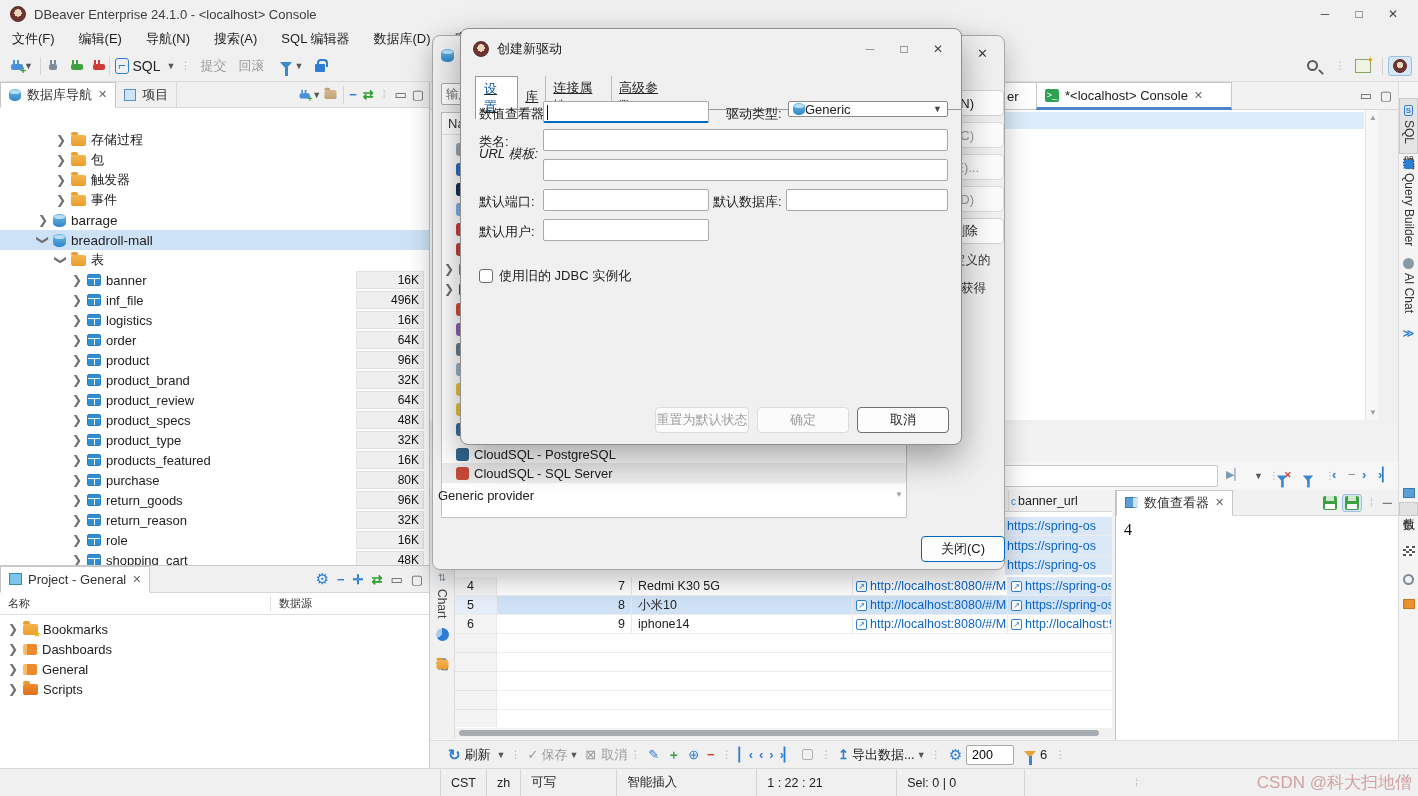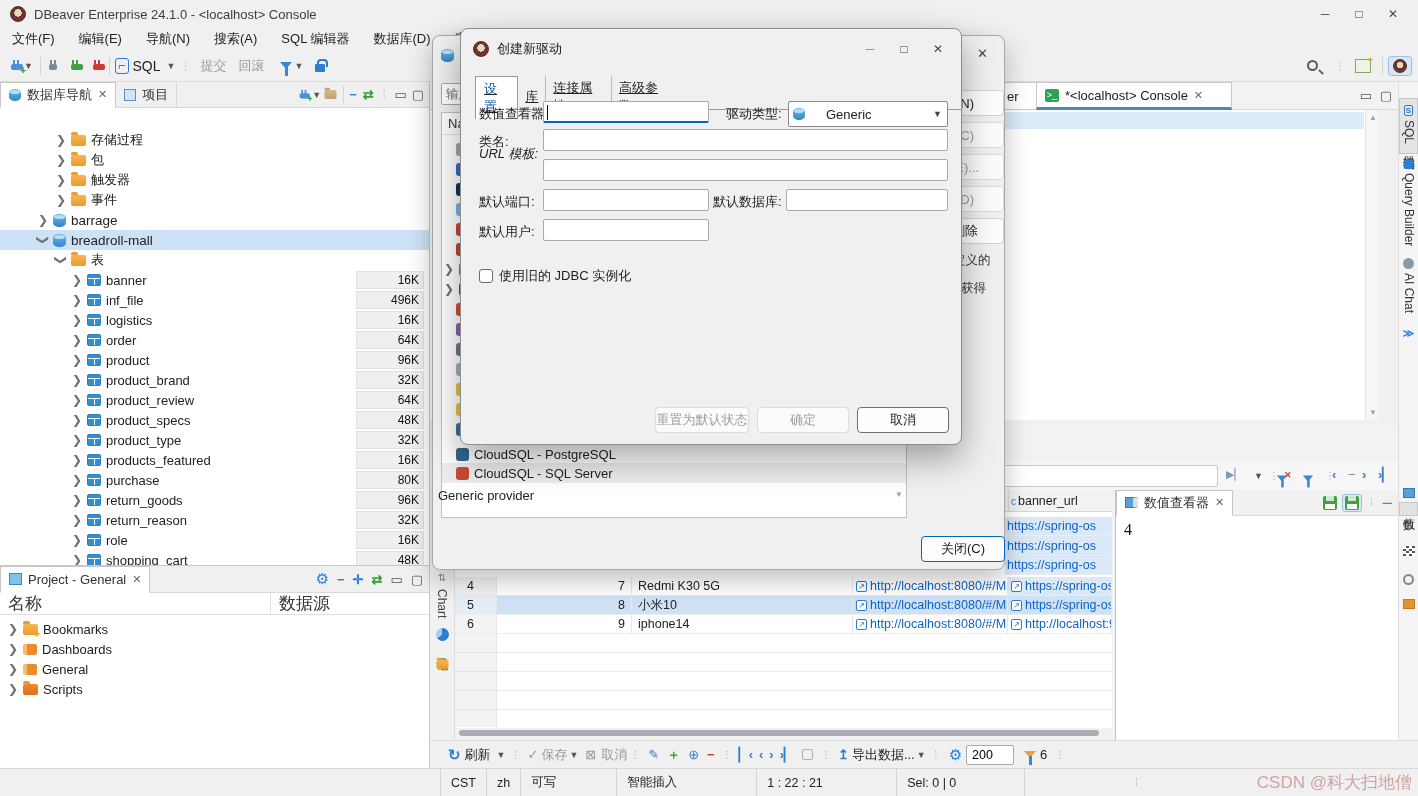--- a/index.html
+++ b/index.html
@@ -280,21 +280,21 @@
         <span class="x">✕</span>
       </div>
       <span style="flex:1"></span>
       <span class="gearico" style="margin-right:8px">⚙</span>
       <span style="color:#2d7dd2;font-weight:bold;margin-right:8px;">−</span>
       <span style="color:#2d7dd2;font-weight:bold;margin-right:8px;">✛</span>
       <span style="color:#2fa12f;font-weight:bold;margin-right:8px;">⇄</span>
       <span style="color:#555;margin-right:8px;">▭</span>
       <span style="color:#555;margin-right:6px;">▢</span>
     </div>
-    <div class="flex" style="height:22px;border-bottom:1px solid #e0e0e0;font-size:17px;color:#333;">
+    <div class="flex" style="height:22px;border-bottom:1px solid #e0e0e0;font-size:11px;color:#333;">
       <span style="padding-left:8px;width:270px;">名称</span>
       <span style="border-left:1px solid #e0e0e0;padding-left:8px;">数据源</span>
     </div>
     <div class="trow" style="top:53px;padding-left:8px;">
         <span class="chev">❯</span>
         <span class="fold" style="position:relative">
           <span style="position:absolute;right:-3px;bottom:-4px;color:#e8b400;font-size:9px;">★</span>
         </span>
         <span>Bookmarks</span>
       </div>
@@ -652,21 +652,21 @@
       <span style="background:#fff;border:1px solid #999;border-bottom:none;padding:3px 8px;color:#0a57a0;">设置</span>
       <span style="padding:3px 7px;border-bottom:1px solid #999;">库</span>
       <span style="padding:3px 7px;border-left:1px solid #bbb;border-bottom:1px solid #999;">连接属性</span>
       <span style="padding:3px 7px;border-left:1px solid #bbb;border-bottom:1px solid #999;">高级参数</span>
       <span style="width:292px;border-bottom:1px solid #999;height:25px;"></span>
     </div>
 
     <span class="abs" style="left:18px;top:76px;">数值查看器:</span>
     <div class="inp abs" style="left:82px;top:72px;width:166px;height:22px;border-bottom:2px solid #0067c0;"><span style="display:inline-block;width:1px;height:15px;background:#111;margin:3px 0 0 3px;"></span></div>
     <span class="abs" style="left:265px;top:76px;">驱动类型:</span>
-    <div class="inp abs flex" style="left:327px;top:72px;width:160px;height:26px;gap:21px;padding-left:4px;border-color:#8a8a8a;">
+    <div class="inp abs flex" style="left:327px;top:72px;width:160px;height:16px;gap:0;padding-left:4px;border-color:#8a8a8a;">
       <span class="dbi" style="width:12px;height:12px;"></span>
       <span>Generic</span>
       <span style="flex:1"></span>
       <span style="color:#444;font-size:9px;margin-right:5px;">▼</span>
     </div>
 
     <span class="abs" style="left:18px;top:104px;">类名:</span>
     <div class="inp abs" style="left:82px;top:100px;width:405px;height:22px;"></div>
 
     <span class="abs" style="left:18px;top:116px;font-style:italic;">URL 模板:</span>

